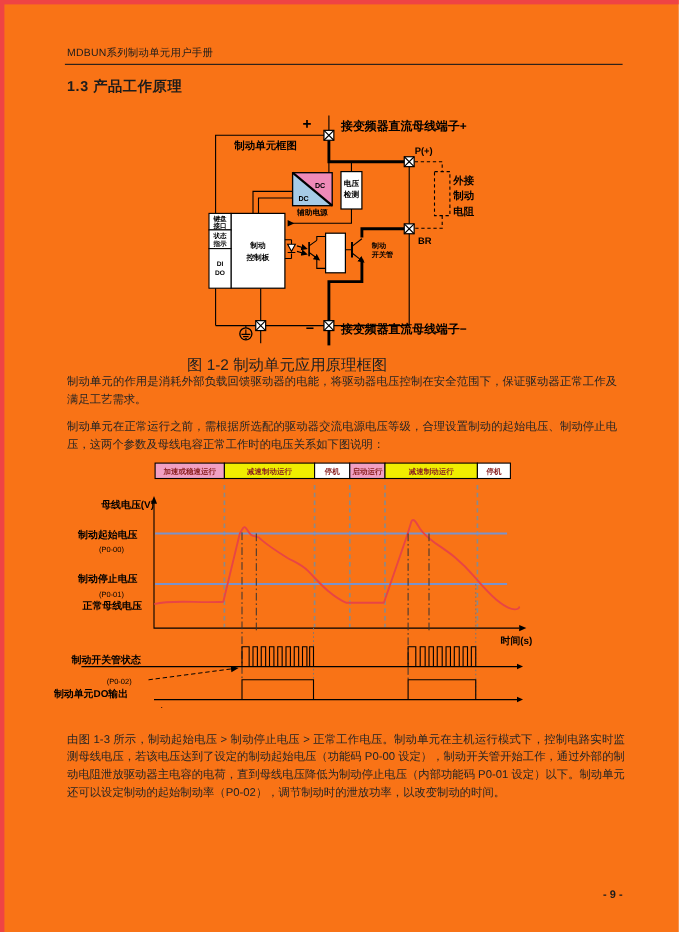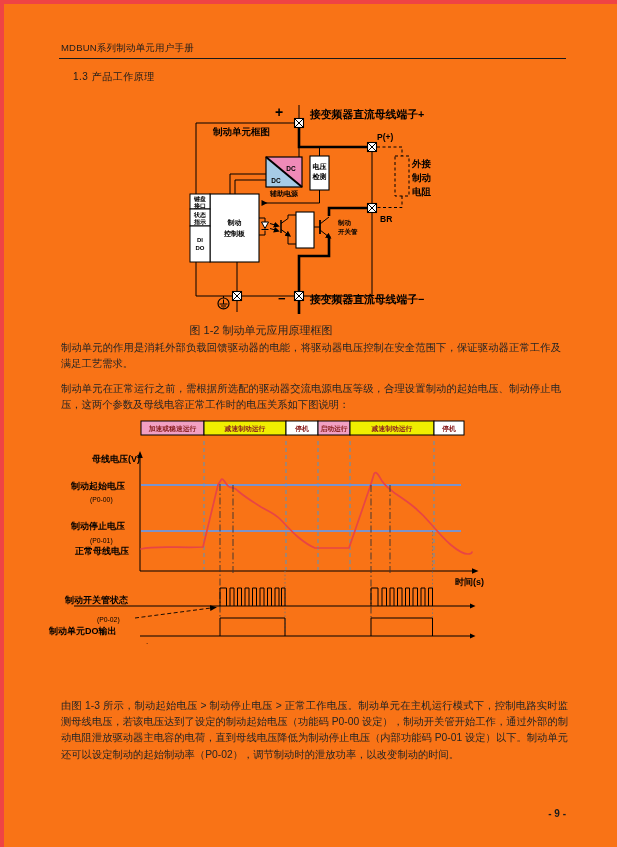--- a/index.html
+++ b/index.html
@@ -5,22 +5,22 @@
   html,body{margin:0;padding:0;background:#e8e8e8;}
   .page{
     position:relative;width:615px;height:845px;margin:0 auto;
     background:#f97316;border:4px solid #ef4444;overflow:hidden;
     font-family:"Liberation Sans", sans-serif;color:#1c1c1c;
   }
   .abs{position:absolute;}
   .hdr-left{top:38px;left:57px;font-size:9.5px;font-weight:500;letter-spacing:.2px;}
   .hdr-right{top:38px;left:300px;width:262px;text-align:right;font-size:9.5px;font-weight:700;}
   .hdr-rule{top:54px;left:55px;width:507px;border-top:1.6px solid #1a1a1a;height:0;}
-  .sec-title{top:66px;left:69px;font-size:10px;font-weight:400;letter-spacing:.5px;}
-  .caption{left:0;width:514px;text-align:center;font-size:11px;color:#222;}
+  .sec-title{top:66px;left:57px;font-size:13px;font-weight:700;letter-spacing:.5px;}
+  .caption{left:0;width:514px;text-align:center;font-size:14px;color:#222;}
   .body-par{left:57px;width:500px;font-size:10.3px;line-height:16.2px;color:#252525;text-align:justify;}
   .p3{width:507px;}
   .pagenum{top:804px;left:400px;width:162px;text-align:right;font-size:10px;font-weight:600;}
   svg{position:absolute;overflow:visible;}
   svg text{font-family:"Liberation Sans", sans-serif;fill:#000;}
   .b{font-weight:700;}
   .ln{stroke:#000;stroke-width:1;fill:none;}
   .thick{stroke:#000;stroke-width:2.6;fill:none;}
   .dash{stroke:#000;stroke-width:1;fill:none;stroke-dasharray:3,2.5;}
   .term{fill:#fff;stroke:#000;stroke-width:1.1;}
@@ -267,17 +267,17 @@
     <text x="86" y="539" font-size="6.8">(P0-01)</text>
     <text x="71" y="550" font-size="9" class="b">正常母线电压</text>
     <text x="451" y="581" font-size="9" class="b">时间(s)</text>
     <text x="61" y="599" font-size="9" class="b">制动开关管状态</text>
     <text x="93" y="618" font-size="6.8">(P0-02)</text>
     <text x="45" y="630" font-size="9" class="b">制动单元DO输出</text>
     <text x="142" y="640" font-size="8" fill="#555">.</text>
   </svg>
 
 
-  <div class="abs body-par p3" style="top:661px;margin-top:33px;">由图 1-3 所示，制动起始电压 &gt; 制动停止电压 &gt; 正常工作电压。制动单元在主机运行模式下，控制电路实时监测母线电压，若该电压达到了设定的制动起始电压（功能码 P0-00 设定），制动开关管开始工作，通过外部的制动电阻泄放驱动器主电容的电荷，直到母线电压降低为制动停止电压（内部功能码 P0-01 设定）以下。制动单元还可以设定制动的起始制动率（P0-02），调节制动时的泄放功率，以改变制动的时间。</div>
+  <div class="abs body-par p3" style="top:661px;">由图 1-3 所示，制动起始电压 &gt; 制动停止电压 &gt; 正常工作电压。制动单元在主机运行模式下，控制电路实时监测母线电压，若该电压达到了设定的制动起始电压（功能码 P0-00 设定），制动开关管开始工作，通过外部的制动电阻泄放驱动器主电容的电荷，直到母线电压降低为制动停止电压（内部功能码 P0-01 设定）以下。制动单元还可以设定制动的起始制动率（P0-02），调节制动时的泄放功率，以改变制动的时间。</div>
 
   <div class="abs pagenum">- 9 -</div>
 
 </div>
 
 </body></html>

